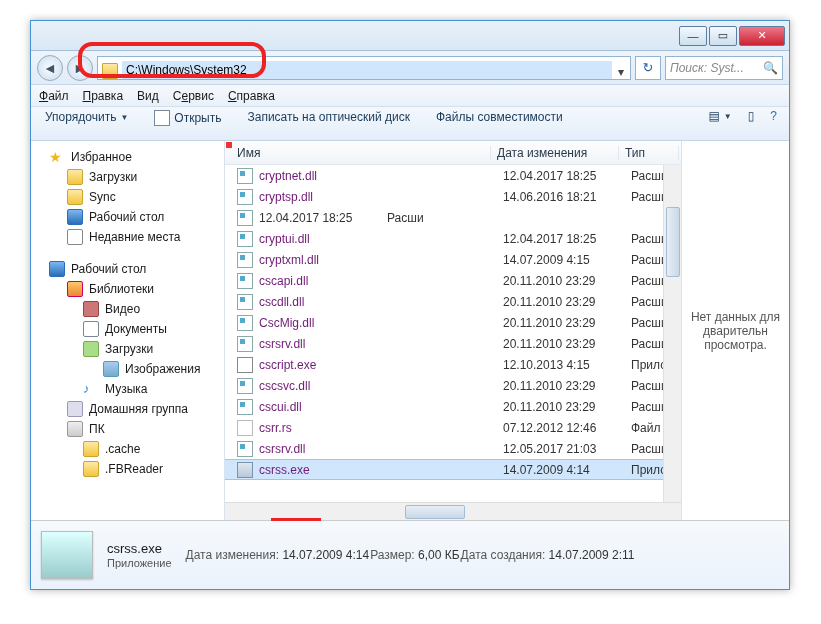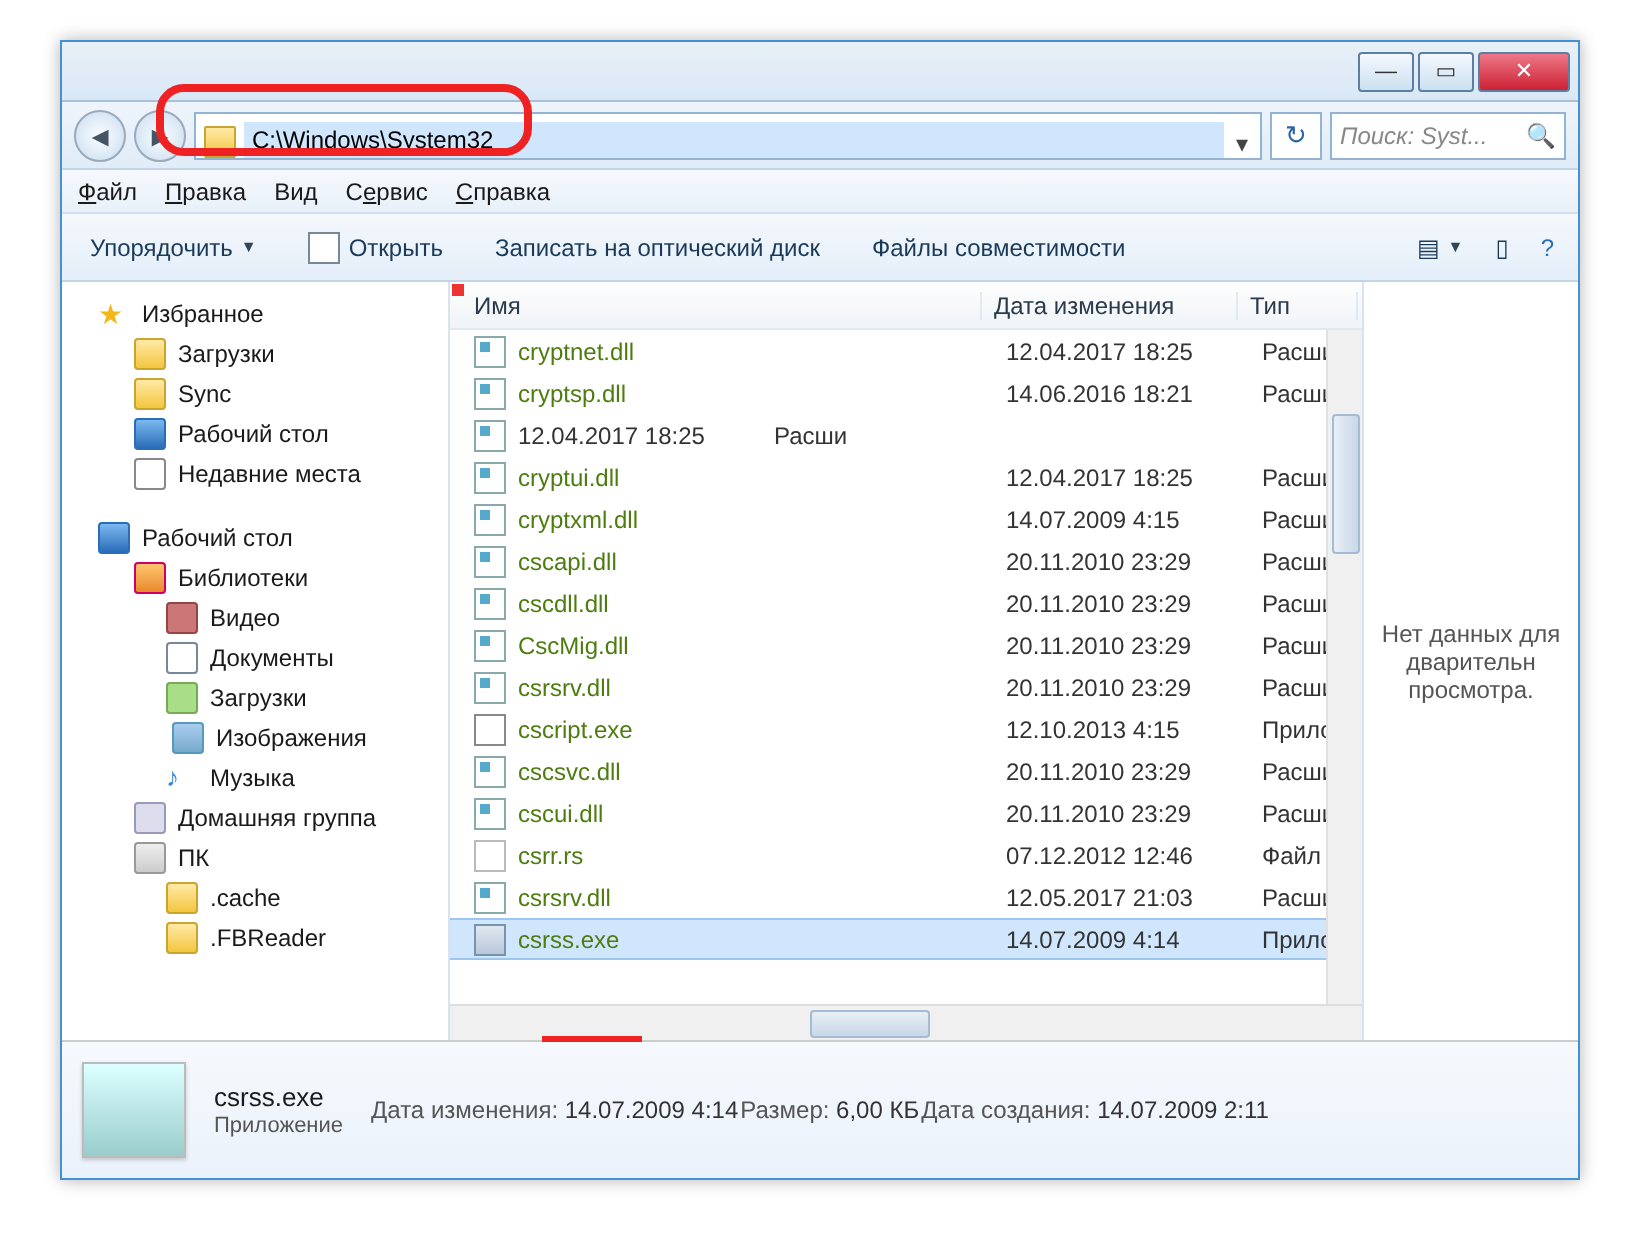--- a/index.html
+++ b/index.html
@@ -14,21 +14,21 @@
 .addrfield .folder-icon { width: 16px; height: 16px; margin: 0 4px; background: linear-gradient(#ffe9a6, #f3c63f); border: 1px solid #caa52e; border-radius: 1px; }
 .addrfield input { flex: 1; border: none; outline: none; background: #cfe6fd; padding: 2px 4px; font-size: 12px; color: #000; }
 .addrdrop { width: 18px; text-align: center; color: #444; cursor: pointer; }
 .refreshbtn, .searchbox { height: 24px; border: 1px solid #93b3d3; background: #fff; display: flex; align-items: center; }
 .refreshbtn { width: 26px; justify-content: center; color: #2a66a8; font-size: 13px; cursor: pointer; }
 .searchbox { width: 118px; padding: 0 4px; color: #888; font-style: italic; }
 .searchbox span:last-child { margin-left: auto; font-style: normal; color: #555; }
 .menubar { height: 22px; background: linear-gradient(#f6f9fd,#e8f0f8); display: flex; align-items: center; padding: 0 8px; gap: 14px; border-bottom: 1px solid #d1dfee; }
 .menubar span { color: #1a1a1a; cursor: pointer; }
 .menubar span u { text-decoration: underline; }
-.toolbar { height: 34px; background: linear-gradient(#f4f8fd,#e4eef9); display: flex; align-items: center; padding: 0 8px; gap: 14px; border-bottom: 1px solid #c2d5e8; }
+.toolbar { height: 34px; background: linear-gradient(#f4f8fd,#e4eef9); display: flex; align-items: flex-start; padding: 0 8px; gap: 14px; border-bottom: 1px solid #c2d5e8; }
 .toolbtn { display: flex; align-items: center; gap: 4px; color: #1a3a5a; cursor: pointer; padding: 3px 6px; }
 .toolbtn .drop { font-size: 8px; color: #345; }
 .tb-icon { width: 16px; height: 16px; display: inline-flex; align-items: center; justify-content: center; font-size: 12px; }
 .tb-icon.page { background: #fff; border: 1px solid #789; }
 .rightbtns { margin-left: auto; display: flex; gap: 8px; }
 .rightbtns .toolbtn { padding: 2px 4px; }
 .body { display: flex; height: 380px; border-bottom: 1px solid #ccc; }
 .nav { width: 194px; border-right: 1px solid #d8e3ef; overflow-y: auto; padding: 6px 0; background: #fff; }
 .navgrp { margin-bottom: 12px; }
 .navitem { display: flex; align-items: center; gap: 6px; padding: 2px 6px 2px 18px; cursor: pointer; color: #1a1a1a; }
@@ -54,21 +54,21 @@
 .filelist { flex: 1; overflow: hidden; }
 .row { display: flex; align-items: center; height: 21px; padding-left: 12px; cursor: pointer; }
 .row.sel { background: #cfe6fd; border-top:1px solid #9cc5ef; border-bottom:1px solid #9cc5ef; }
 .row .ric { width:16px; height:16px; margin-right:6px; display:inline-flex; align-items:center; justify-content:center; font-size:11px; }
 .ric-dll { background:#fff; border:1px solid #8aa; position:relative; }
 .ric-dll::after { content:""; position:absolute; left:2px; top:2px; width:5px; height:5px; background:#5ac; }
 .ric-exe { background: linear-gradient(#e0e8f0,#b8c8da); border:1px solid #7893ad; }
 .ric-cscript { background:#fff; border:1px solid #888; }
 .ric-cscript::before { content:""; position:absolute; width:6px; height:6px; background:#e33; top:1px; left:1px; }
 .ric-rs { background:#fff; border:1px solid #bbb; }
-.fname { width: 244px; color:#4d7c0f; }
+.fname { width: 244px; color:#701a75; }
 .fdate { width: 128px; color:#333; }
 .ftype { color:#333; }
 .redline { position:absolute; left:46px; bottom:-1px; width:50px; height:3px; background:#e22; }
 .hscroll { height:18px; background:#f0f0f0; border-top:1px solid #ddd; position:relative; }
 .hscroll .thumb { position:absolute; left:180px; width:60px; top:2px; height:14px; background:linear-gradient(#e8eef5,#c8d8e8); border:1px solid #a4bcd3; border-radius:2px; }
 .vscroll { position:absolute; right:0; top:24px; bottom:18px; width:18px; background:#f0f0f0; border-left:1px solid #e0e0e0; }
 .vscroll .thumb { position:absolute; top:42px; left:2px; width:14px; height:70px; background:linear-gradient(90deg,#e8eef5,#c8d8e8); border:1px solid #a4bcd3; border-radius:2px; }
 .preview { width: 108px; border-left:1px solid #d8e3ef; display:flex; flex-direction:column; align-items:center; justify-content:center; color:#555; text-align:center; padding:8px; font-size:11px; }
 .details { height: 68px; background: linear-gradient(#f6f9fd,#eaf2fb); display:flex; align-items:center; padding: 6px 10px; gap: 14px; }
 .details .thumb { width:52px; height:48px; background:linear-gradient(#dff,#9cc); border:1px solid #bbb; box-shadow:0 1px 2px rgba(0,0,0,0.2); }
@@ -173,21 +173,21 @@
             <span>Видео</span>
           </div>
         <div class="navitem" style="padding-left:52px">
             <span class="ic ic-doc"></span>
             <span>Документы</span>
           </div>
         <div class="navitem" style="padding-left:52px">
             <span class="ic ic-dl"></span>
             <span>Загрузки</span>
           </div>
-        <div class="navitem" style="padding-left:55px">
+        <div class="navitem" style="padding-left:72px">
             <span class="ic ic-img"></span>
             <span>Изображения</span>
           </div>
         <div class="navitem" style="padding-left:52px">
             <span class="ic ic-mus">♪</span>
             <span>Музыка</span>
           </div>
         <div class="navitem child">
             <span class="ic ic-hg"></span>
             <span>Домашняя группа</span>

